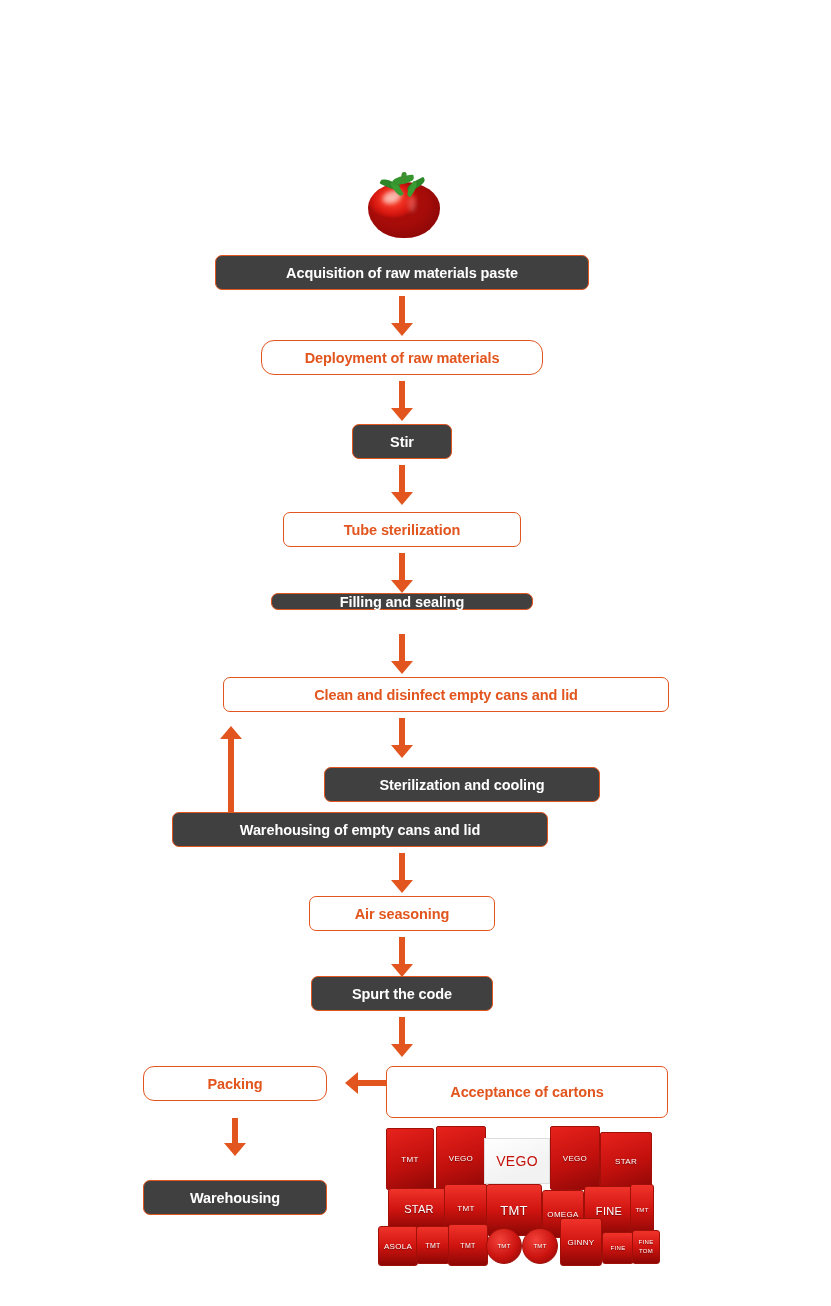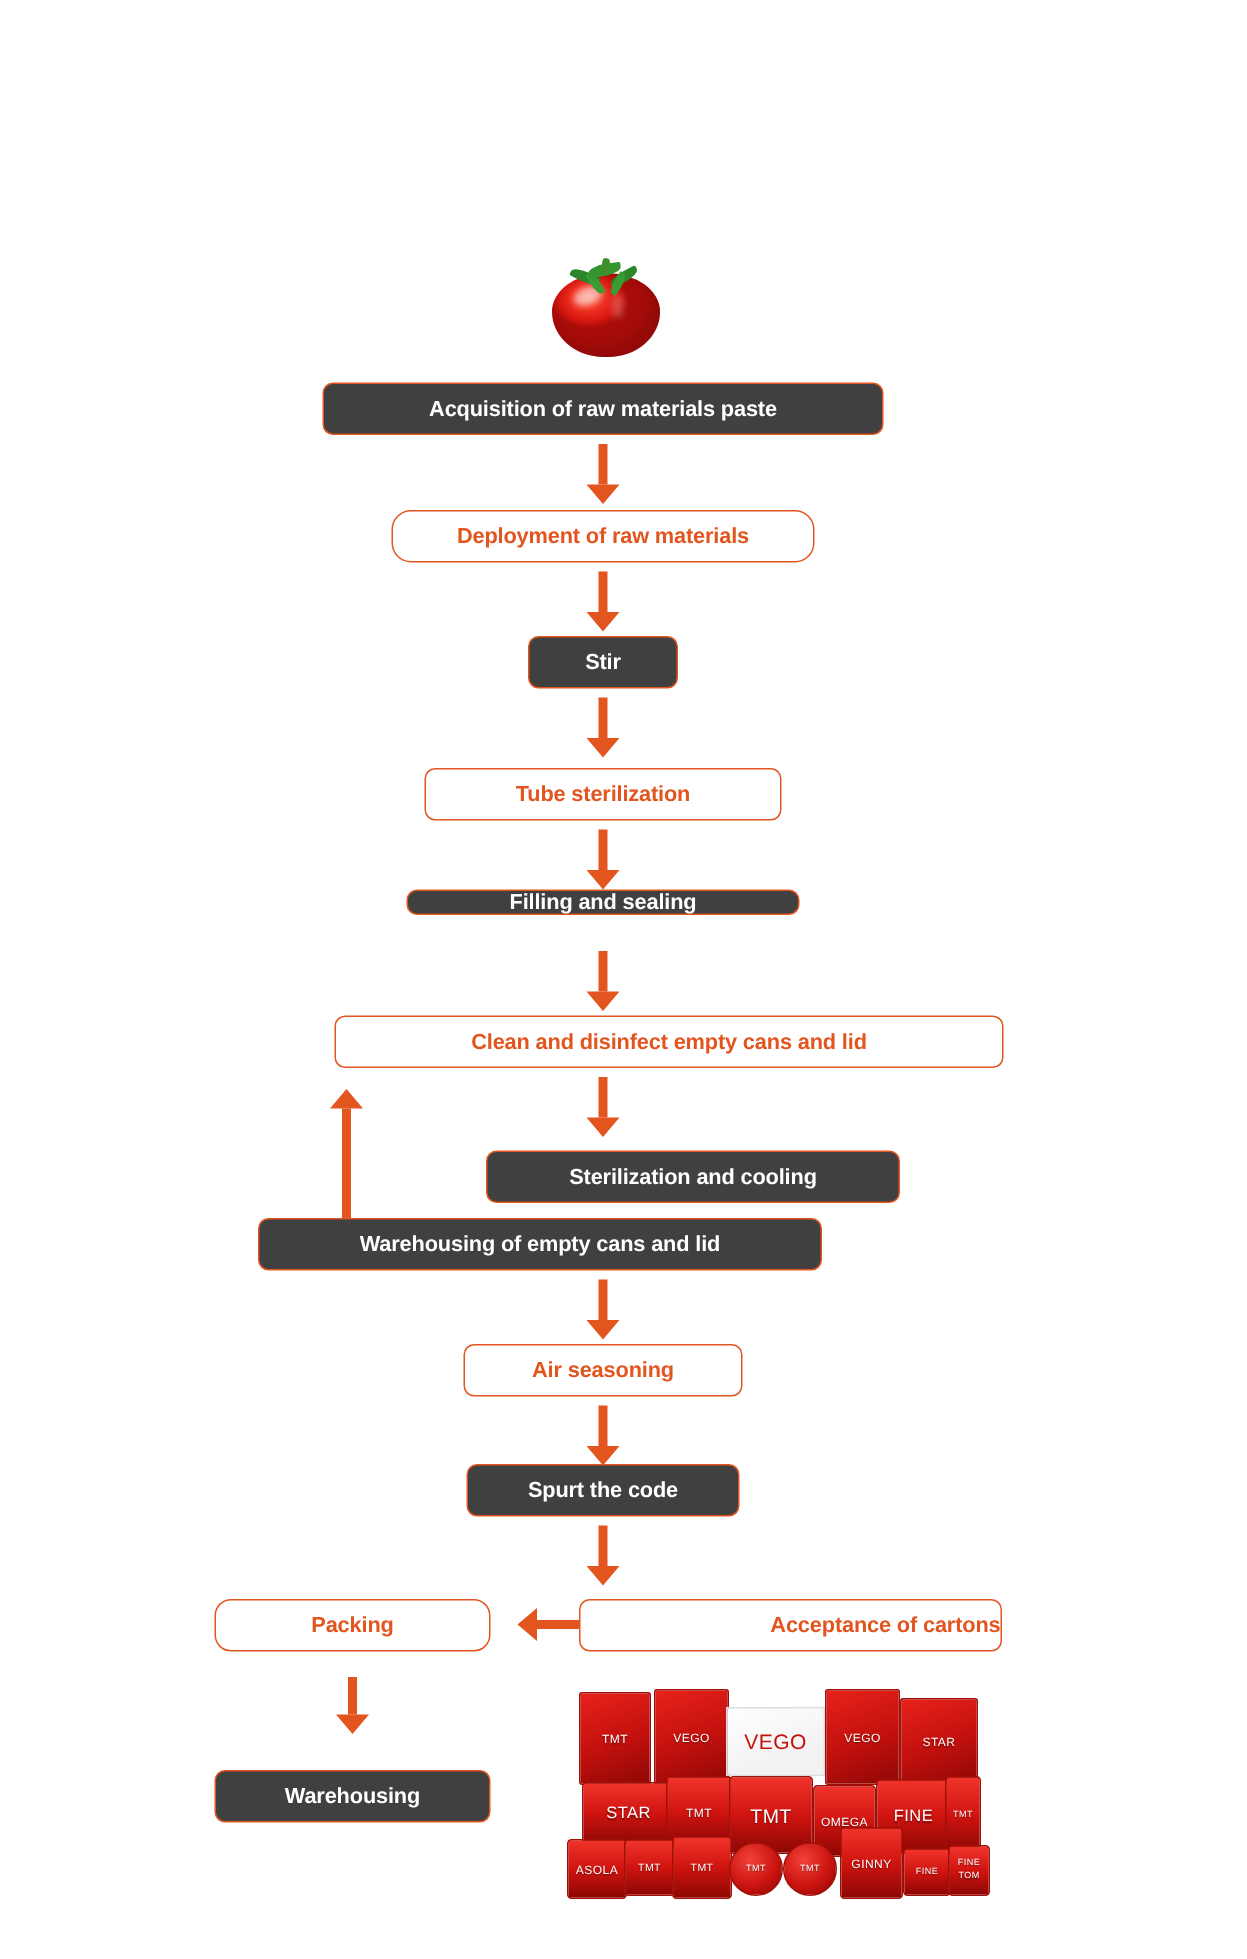--- a/index.html
+++ b/index.html
@@ -340,21 +340,21 @@
 
   <div class="node outlined" style="left:143px; top:1066px; width:184px; height:35px;border-radius:11px;">
     <span>Packing</span>
   </div>
 
   <div class="arrow-left" style="left:345px; top:1072px; width:42px;">
     <div class="head"></div>
       <div class="shaft" style="width:30px;"></div>
   </div>
 
-  <div class="node outlined" style="left:386px; top:1066px; width:282px; height:35px;justify-content:flex-end;">
+  <div class="node outlined" style="left:386px; top:1066px; width:282px; height:52px;">
     <span>Acceptance of cartons</span>
   </div>
 
   <div class="arrow-down" style="left:224px; top:1118px; height:38px;">
     <div class="shaft" style="height:25px;"></div>
       <div class="head"></div>
   </div>
 
   <div class="node filled" style="left:143px; top:1180px; width:184px; height:35px;">
     <span>Warehousing</span>

